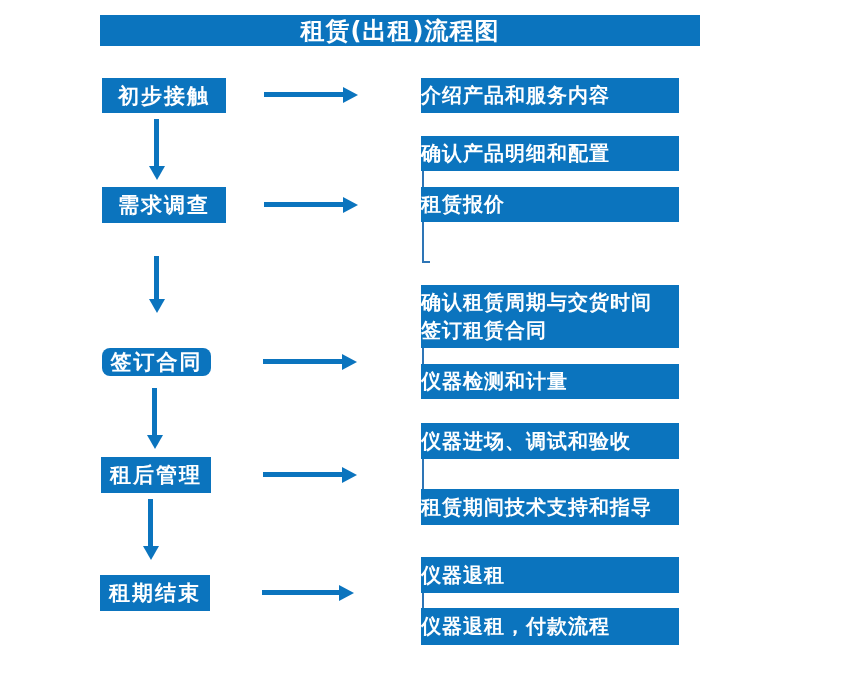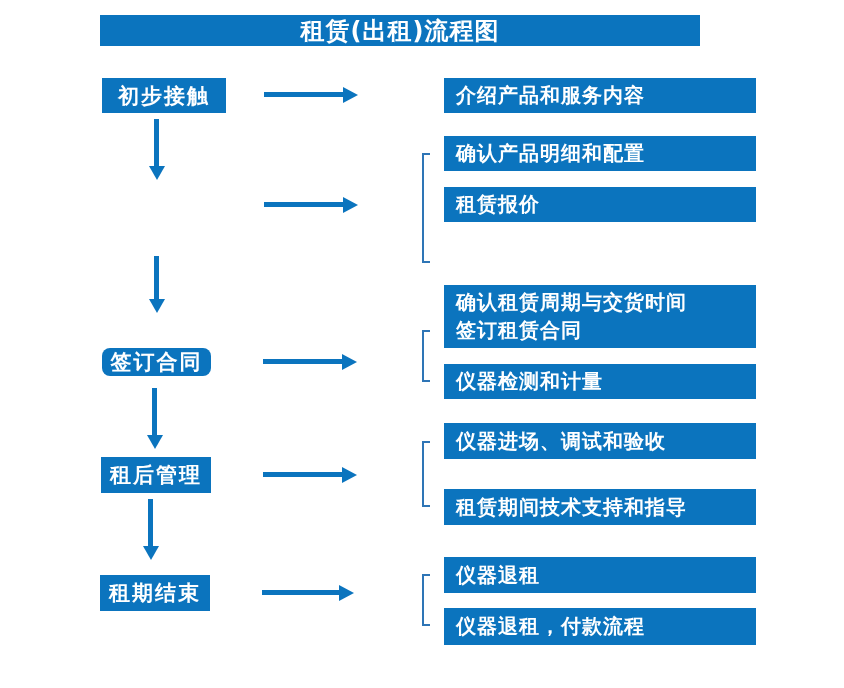--- a/index.html
+++ b/index.html
@@ -22,25 +22,25 @@
     letter-spacing:1px;
   }
   .stage-box{
     position:absolute;
     background:var(--primary);
     color:#ffffff;font-size:21px;font-weight:bold;
     display:flex;align-items:center;justify-content:center;
     letter-spacing:2px;white-space:nowrap;
   }
   .step-box{
-    position:absolute;left:444px;width:312px;height:35px;
+    position:absolute;left:421px;width:258px;height:35px;
     background:var(--primary);
     color:#ffffff;font-size:20px;font-weight:bold;
     display:flex;align-items:center;justify-content:flex-start;
-    padding-left:12px;box-sizing:border-box;
+    padding-left:0;box-sizing:border-box;
     letter-spacing:1px;white-space:nowrap;
   }
   .h-arrow{position:absolute;height:16px;}
   .h-arrow .shaft{
     position:absolute;left:0;top:5px;height:5px;background:var(--primary);
   }
   .h-arrow .head{
     position:absolute;right:0;top:0;width:0;height:0;
     border-top:8px solid transparent;border-bottom:8px solid transparent;
     border-left:15px solid var(--primary);
@@ -73,20 +73,21 @@
   <div class="h-arrow" style="left:264px;top:87px;width:94px;">
     <div class="shaft" style="width:80px;"></div>
       <div class="head"></div>
   </div>
   <div class="step-box" style="top:78px;">介绍产品和服务内容</div>
   <div class="v-arrow" style="left:149px;top:119px;height:61px;">
     <div class="shaft" style="height:48px;"></div>
       <div class="head"></div>
   </div>
 
+  <div class="stage-box" style="left:102px;top:187px;width:124px;height:36px;">需求调查</div>
   <div class="h-arrow" style="left:264px;top:197px;width:94px;">
     <div class="shaft" style="width:80px;"></div>
       <div class="head"></div>
   </div>
   <div class="bracket" style="top:153px;height:110px;"></div>
   <div class="step-box" style="top:136px;">确认产品明细和配置</div>
   <div class="step-box" style="top:187px;">租赁报价</div>
   <div class="step-box" style="top:245px;margin-top:40px;">确认租赁周期与交货时间</div>
   <div class="v-arrow" style="left:149px;top:256px;height:57px;">
     <div class="shaft" style="height:44px;"></div>

